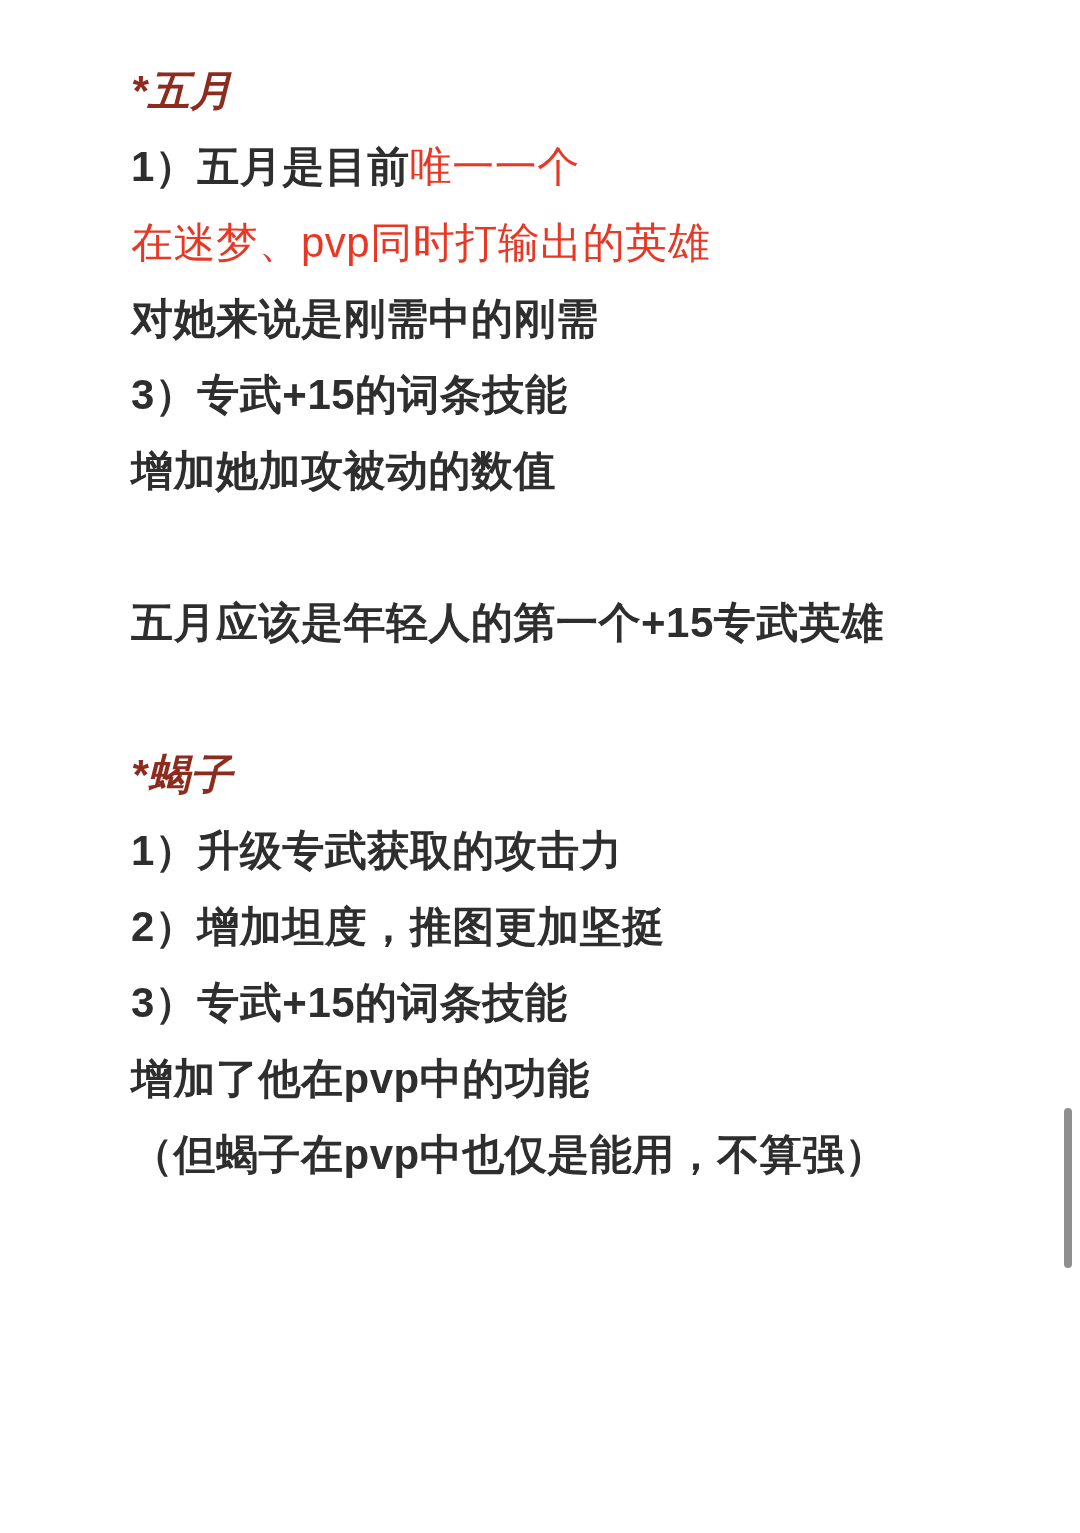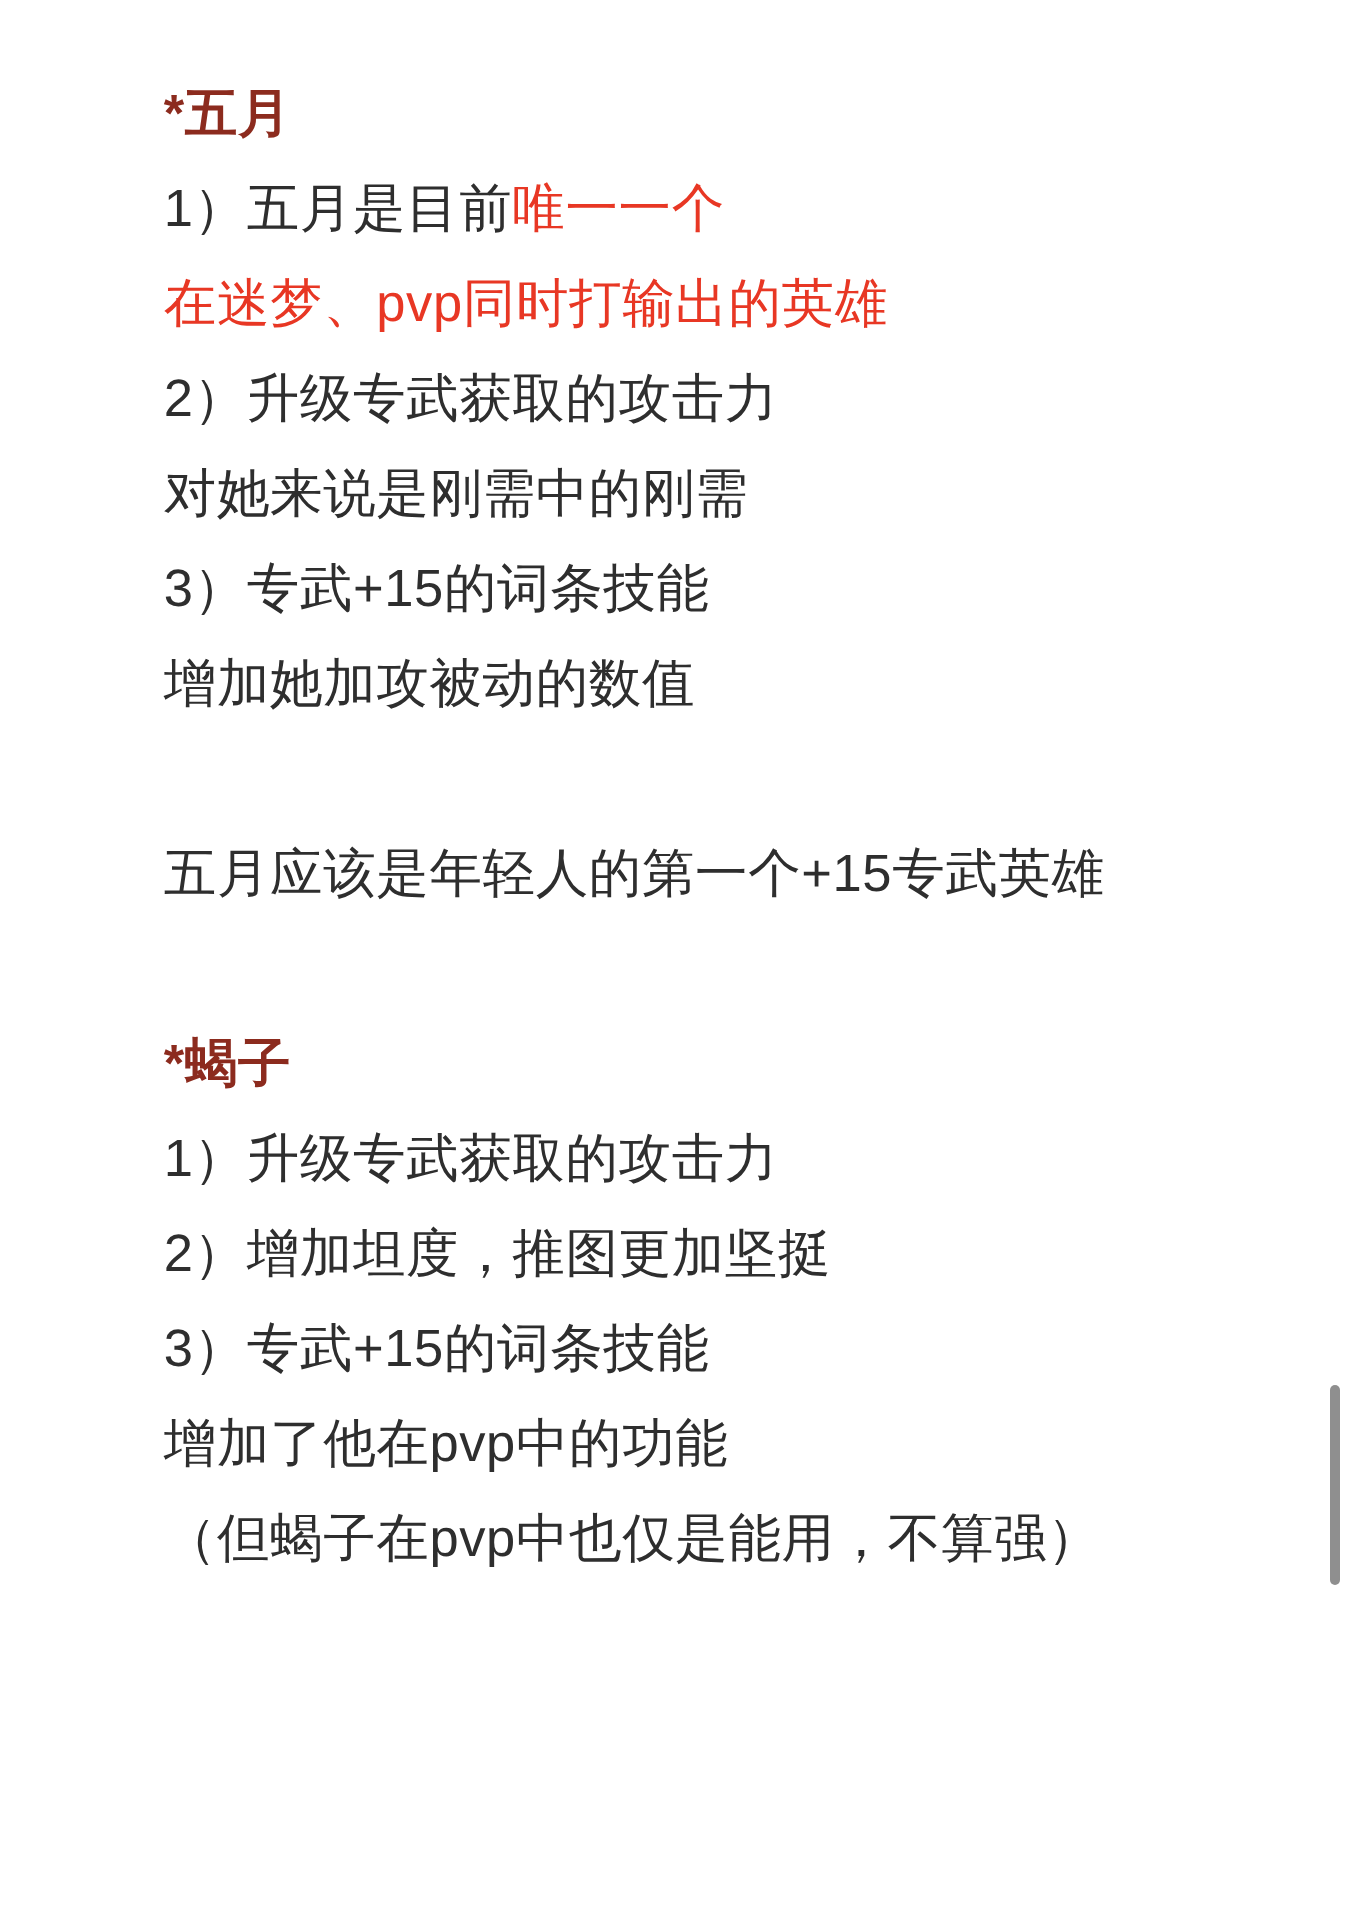--- a/index.html
+++ b/index.html
@@ -30,25 +30,26 @@
     margin: 0;
     padding: 0;
     height: 76px;
     line-height: 76px;
     font-size: 42px;
     white-space: nowrap;
     letter-spacing: 0.5px;
   }
   .seg-normal {
     color: var(--text-color, #2e2e2e);
-    font-weight: 400;
+    font-weight: 700;
   }
   .seg-heading {
     color: var(--dark-red, #8c2b1e);
     font-weight: 700;
+    font-style: italic;
   }
   .seg-em {
     color: var(--bright-red, #e83724);
     font-weight: 400;
   }
   .scrollbar-thumb {
     position: absolute;
     left: 1064px;
     top: 1108px;
     width: 8px;
@@ -58,21 +59,20 @@
   }
 </style>
 </head>
 <body>
 
 <div class="page">
   <div class="content" id="article-content">
       <p class="line"><span class="seg-heading">*五月</span></p>
       <p class="line"><span class="seg-normal">1）五月是目前</span><span class="seg-em">唯一一个</span></p>
       <p class="line"><span class="seg-em">在迷梦、pvp同时打输出的英雄</span></p>
-      <p class="line"><span class="seg-normal">2）升级专武获取的攻击力</span></p>
       <p class="line"><span class="seg-normal">对她来说是刚需中的刚需</span></p>
       <p class="line"><span class="seg-normal">3）专武+15的词条技能</span></p>
       <p class="line"><span class="seg-normal">增加她加攻被动的数值</span></p>
       <p class="line"></p>
       <p class="line"><span class="seg-normal">五月应该是年轻人的第一个+15专武英雄</span></p>
       <p class="line"></p>
       <p class="line"><span class="seg-heading">*蝎子</span></p>
       <p class="line"><span class="seg-normal">1）升级专武获取的攻击力</span></p>
       <p class="line"><span class="seg-normal">2）增加坦度，推图更加坚挺</span></p>
       <p class="line"><span class="seg-normal">3）专武+15的词条技能</span></p>

